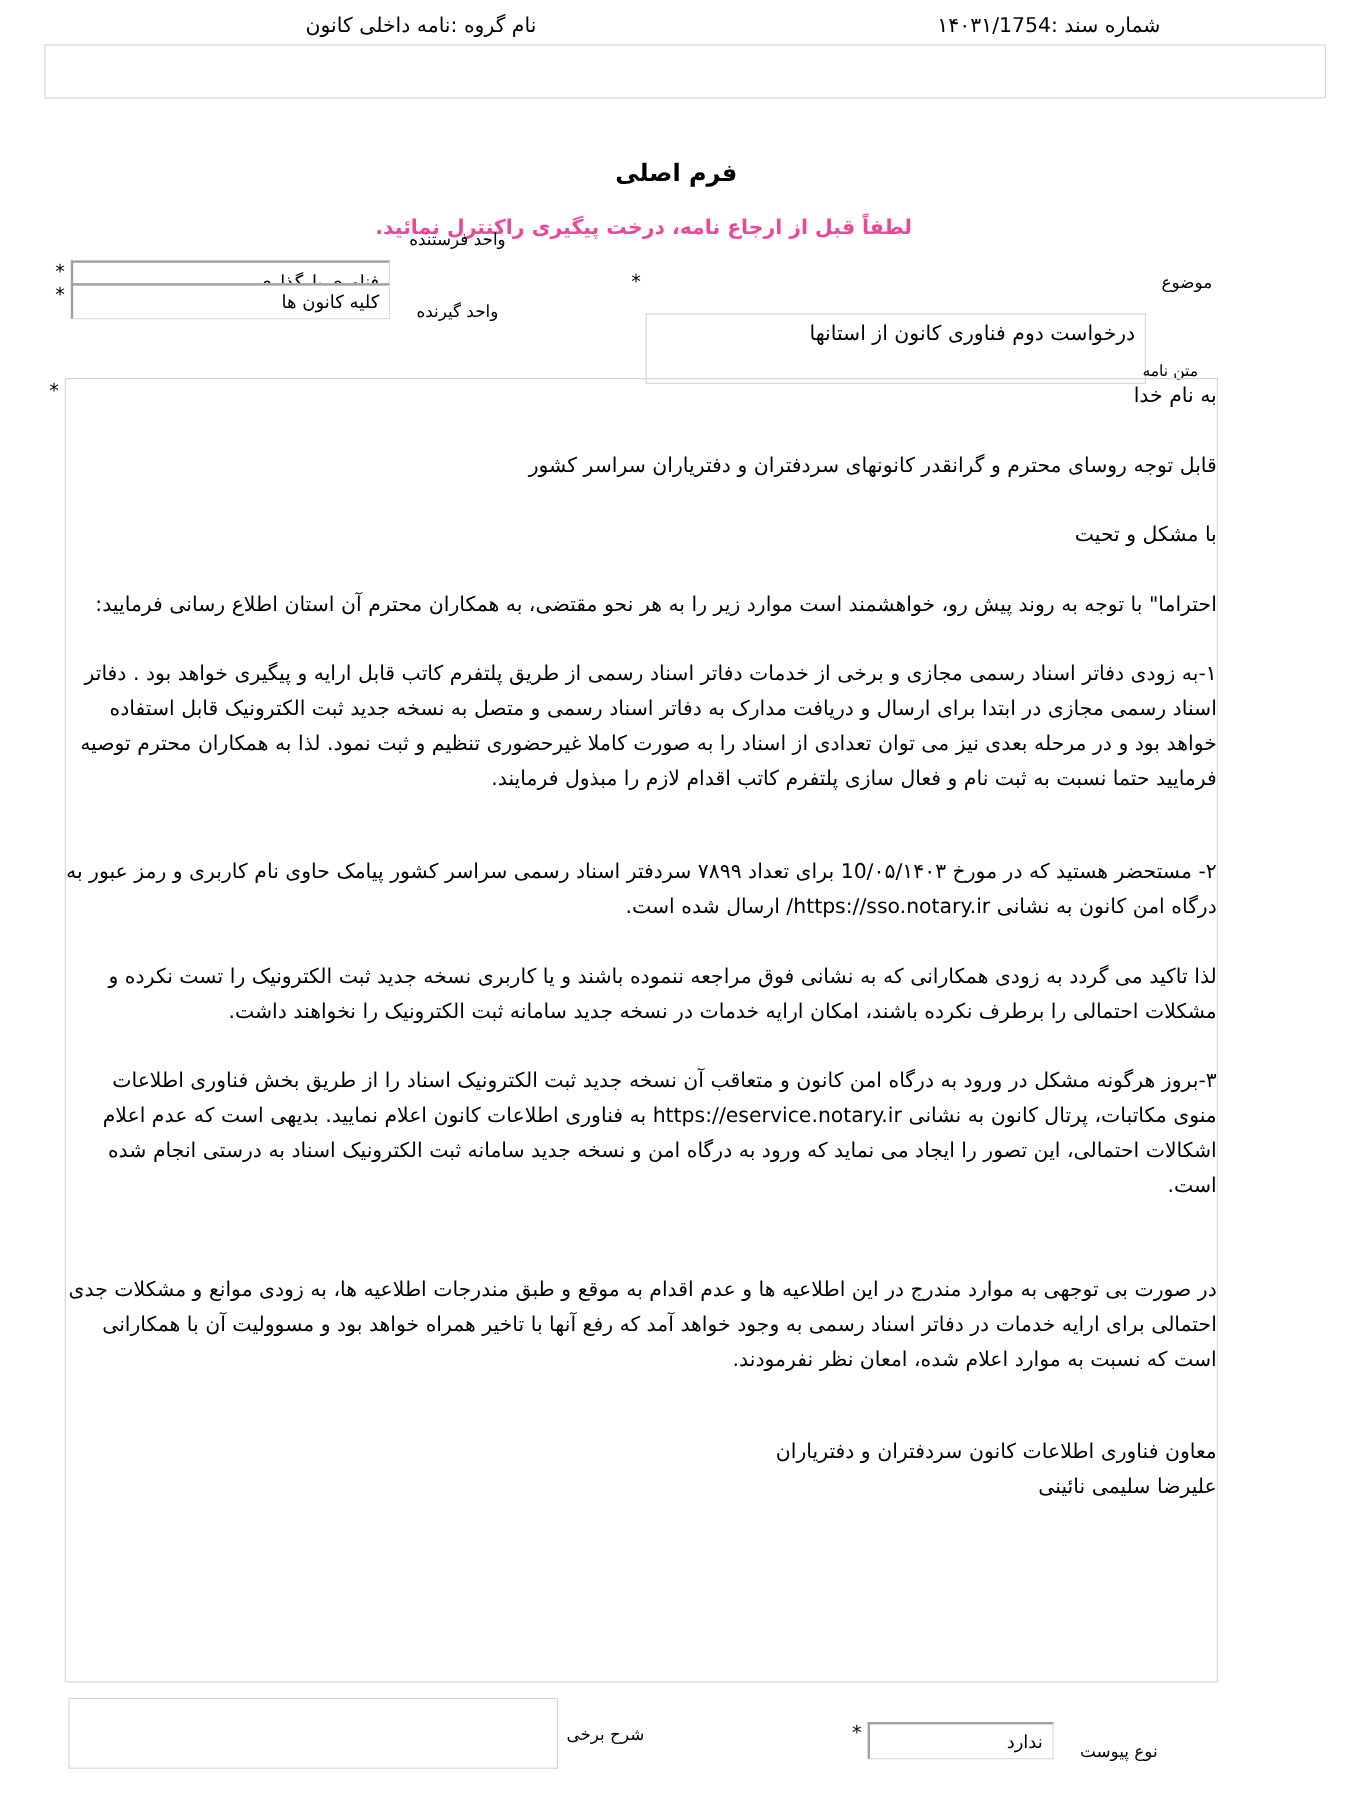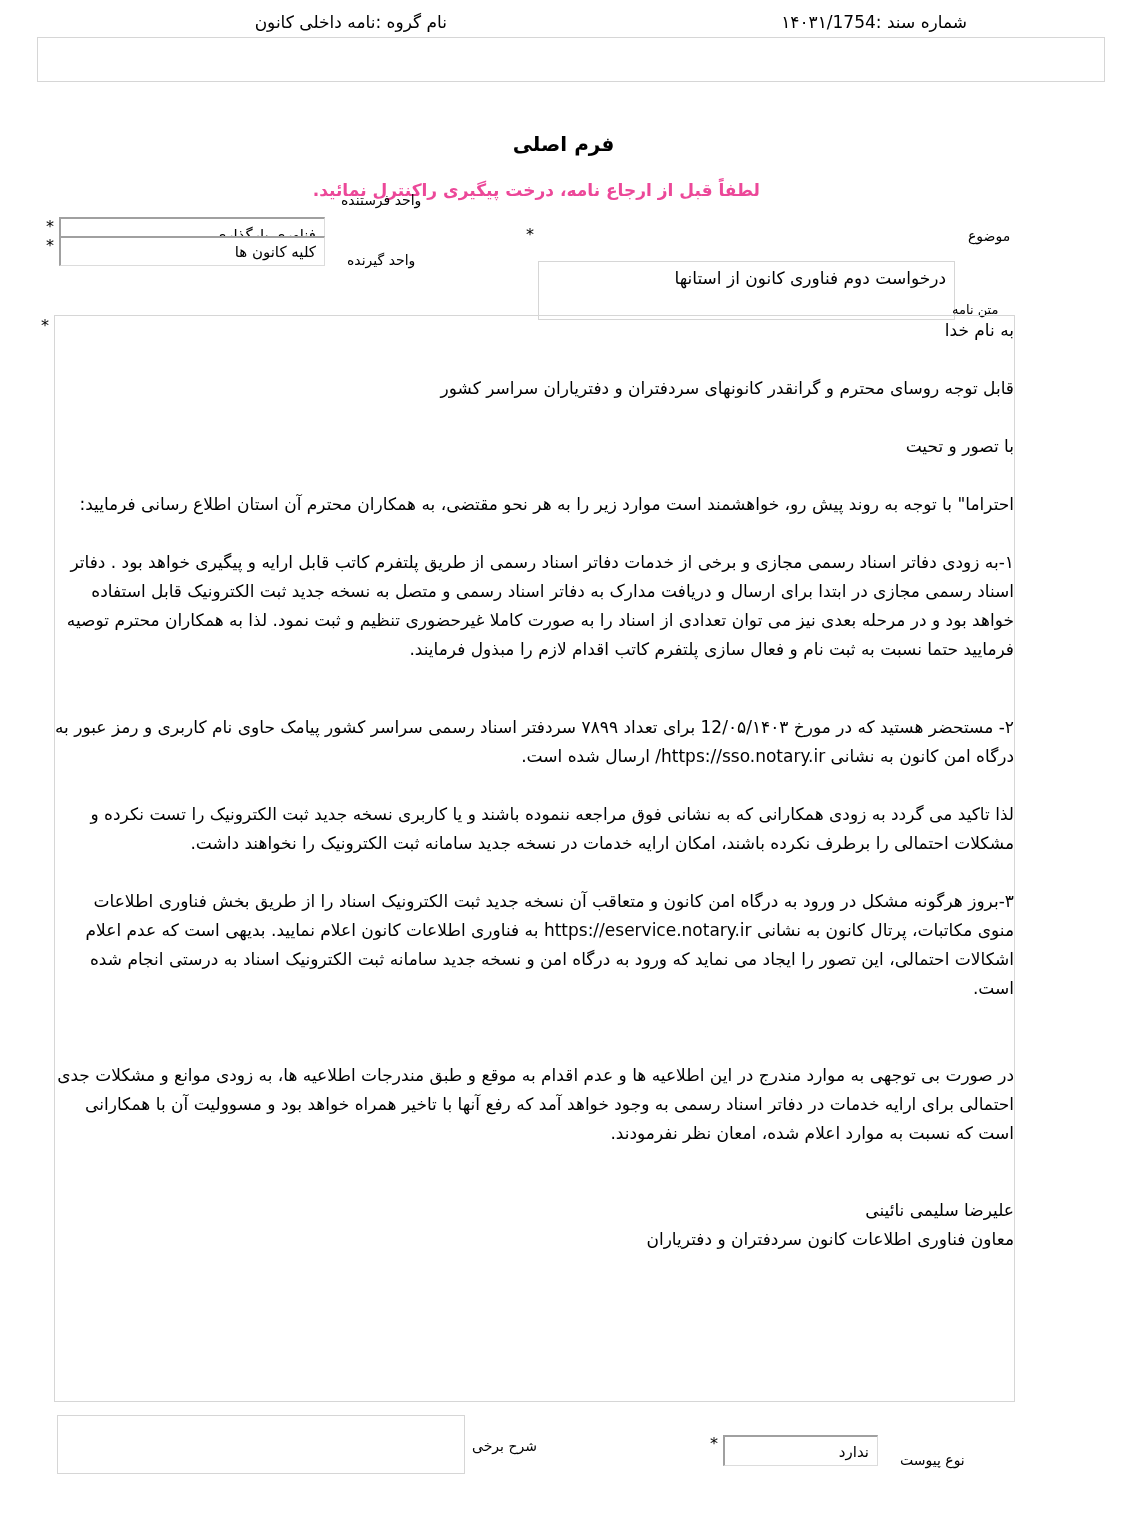--- a/index.html
+++ b/index.html
@@ -76,37 +76,37 @@
 <div class="abs label" style="left:968px; top:228px;">موضوع</div>
 
 <div class="abs label" style="left:952px; top:302px; font-size:13px;">متن نامه</div>
 <div class="abs asterisk" style="left:41px; top:316px;">*</div>
 <div class="abs body-box">
   <div class="body-text">
     <p>به نام خدا</p>
     <div class="gap"></div>
     <p>قابل توجه روسای محترم و گرانقدر کانونهای سردفتران و دفتریاران سراسر کشور</p>
     <div class="gap"></div>
-    <p>با تصور و تحیت</p>
+    <p>با مشکل و تحیت</p>
     <div class="gap"></div>
     <p>احتراما" با توجه به روند پیش رو، خواهشمند است موارد زیر را به هر نحو مقتضی، به همکاران محترم آن استان اطلاع رسانی فرمایید:</p>
     <div class="gap"></div>
     <p>۱-به زودی دفاتر اسناد رسمی مجازی و برخی از خدمات دفاتر اسناد رسمی از طریق پلتفرم کاتب قابل ارایه و پیگیری خواهد بود . دفاتر اسناد رسمی مجازی در ابتدا برای ارسال و دریافت مدارک به دفاتر اسناد رسمی و متصل به نسخه جدید ثبت الکترونیک قابل استفاده خواهد بود و در مرحله بعدی نیز می توان تعدادی از اسناد را به صورت کاملا غیرحضوری تنظیم و ثبت نمود. لذا به همکاران محترم توصیه فرمایید حتما نسبت به ثبت نام و فعال سازی پلتفرم کاتب اقدام لازم را مبذول فرمایند.</p>
     <div class="gap2"></div>
-    <p>۲- مستحضر هستید که در مورخ 12/۰۵/۱۴۰۳ برای تعداد ۷۸۹۹ سردفتر اسناد رسمی سراسر کشور پیامک حاوی نام کاربری و رمز عبور به درگاه امن کانون به نشانی https://sso.notary.ir/ ارسال شده است.</p>
+    <p>۲- مستحضر هستید که در مورخ 10/۰۵/۱۴۰۳ برای تعداد ۷۸۹۹ سردفتر اسناد رسمی سراسر کشور پیامک حاوی نام کاربری و رمز عبور به درگاه امن کانون به نشانی https://sso.notary.ir/ ارسال شده است.</p>
     <div class="gap"></div>
     <p>لذا تاکید می گردد به زودی همکارانی که به نشانی فوق مراجعه ننموده باشند و یا کاربری نسخه جدید ثبت الکترونیک را تست نکرده و مشکلات احتمالی را برطرف نکرده باشند، امکان ارایه خدمات در نسخه جدید سامانه ثبت الکترونیک را نخواهند داشت.</p>
     <div class="gap"></div>
     <p>۳-بروز هرگونه مشکل در ورود به درگاه امن کانون و متعاقب آن نسخه جدید ثبت الکترونیک اسناد را از طریق بخش فناوری اطلاعات منوی مکاتبات، پرتال کانون به نشانی https://eservice.notary.ir به فناوری اطلاعات کانون اعلام نمایید. بدیهی است که عدم اعلام اشکالات احتمالی، این تصور را ایجاد می نماید که ورود به درگاه امن و نسخه جدید سامانه ثبت الکترونیک اسناد به درستی انجام شده است.</p>
     <div class="gap"></div>
     <div class="gap"></div>
     <p>در صورت بی توجهی به موارد مندرج در این اطلاعیه ها و عدم اقدام به موقع و طبق مندرجات اطلاعیه ها، به زودی موانع و مشکلات جدی احتمالی برای ارایه خدمات در دفاتر اسناد رسمی به وجود خواهد آمد که رفع آنها با تاخیر همراه خواهد بود و مسوولیت آن با همکارانی است که نسبت به موارد اعلام شده، امعان نظر نفرمودند.</p>
     <div class="gap3"></div>
+    <p>معاون فناوری اطلاعات کانون سردفتران و دفتریاران</p>
     <p>علیرضا سلیمی نائینی</p>
-    <p>معاون فناوری اطلاعات کانون سردفتران و دفتریاران</p>
   </div>
 </div>
 
 <div class="abs field field-flat" id="attach-desc-field"></div>
 <div class="abs label" style="left:472px; top:1438px;">شرح برخی</div>
 <div class="abs asterisk" style="left:710px; top:1434px;">*</div>
 <div class="abs field field-inset" id="attach-type-field">ندارد</div>
 <div class="abs label" style="left:900px; top:1452px;">نوع پیوست</div>
 
 </body></html>

